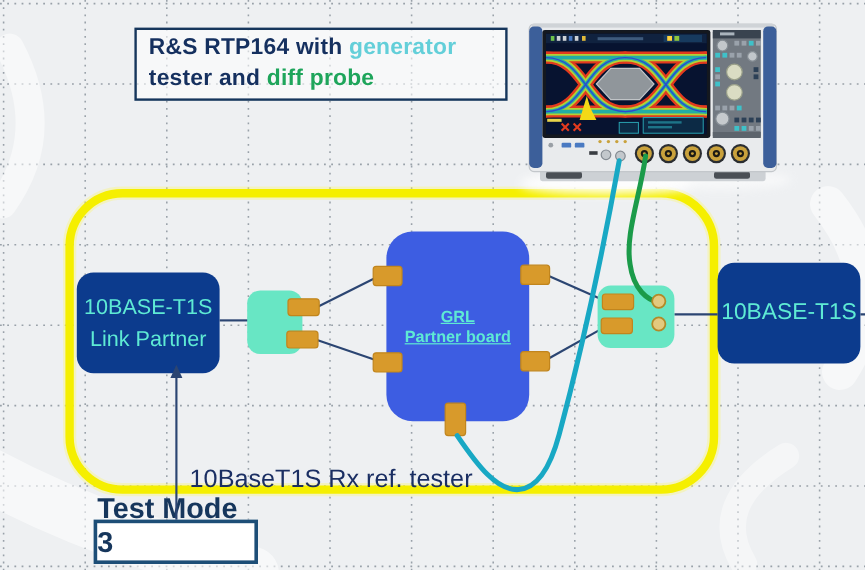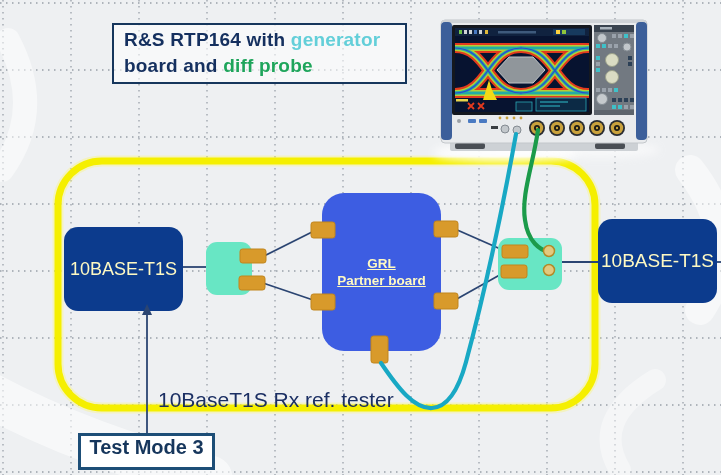--- a/index.html
+++ b/index.html
@@ -7,29 +7,29 @@
     position:relative;width:721px;height:475px;overflow:hidden;
     background:#eef0f2;
     font-family:"Liberation Sans",sans-serif;
   }
   svg.layer{position:absolute;left:0;top:0;display:block;}
 
   
   .note-box{
     position:absolute;left:112px;top:23px;width:281px;height:55px;
     border:2px solid #16365c;background:rgba(255,255,255,.55);
-    padding:2px 0 0 10px;font-size:19px;font-weight:600;line-height:26px;
+    padding:2px 16px 0 10px;font-size:19px;font-weight:600;line-height:26px;
     color:#15305f;letter-spacing:.2px;
   }
   .hl-gen{color:#63cfd9;}
   .hl-probe{color:#1ea55b;margin-top:24px;}
 
   
   .node{
-    position:absolute;color:#fef9c3;display:flex;flex-direction:column;
+    position:absolute;color:#5eead4;display:flex;flex-direction:column;
     align-items:center;justify-content:center;text-align:right;
   }
   .link-partner{
     left:64px;top:227px;width:119px;height:84px;background:#0c3b8d;
     border-radius:14px;font-size:18px;font-weight:500;line-height:26px;
   }
   .jitter{
     left:322px;top:193px;width:119px;height:158px;background:#3d5de2;
     border-radius:22px;font-size:13.5px;font-weight:700;line-height:17px;text-decoration:underline;
   }
@@ -37,21 +37,21 @@
     left:598px;top:219px;width:119px;height:84px;background:#0c3b8d;
     border-radius:14px;font-size:19px;font-weight:500;
   }
   .tester-label{
     position:absolute;left:158px;top:388px;font-size:21px;font-weight:500;
     color:#1b2f63;white-space:nowrap;
   }
   .test-mode{
     position:absolute;left:78px;top:433px;width:131px;height:31px;
     background:#fff;border:3px solid #1d4e77;color:#16365c;
-    font-size:20px;font-weight:600;display:flex;align-items:flex-start;justify-content:center;
+    font-size:24px;font-weight:600;display:flex;align-items:flex-end;justify-content:center;
   }
 </style>
 </head>
 <body>
 
 <div class="stage">
 
   <svg class="layer" width="721" height="475" viewBox="0 0 721 475">
     <g stroke="#7d8791" stroke-width="1.3" stroke-dasharray="1.5 4.5" opacity="0.75">
       <line x1="3" y1="0" x2="3" y2="475"></line>
@@ -81,25 +81,26 @@
       <path d="M620,470 Q590,420 655,380" stroke-width="22" opacity="0.4"></path>
     </g>
     <g>
       <rect x="58" y="161" width="537" height="247" rx="44" fill="none" stroke="#fbf76a" stroke-width="11" opacity="0.35"></rect>
       <rect x="58" y="161" width="537" height="247" rx="44" fill="none" stroke="#f5ef00" stroke-width="7"></rect>
     </g>
   </svg>
 
   <div class="note-box">
     <div><span>R&amp;S RTP164 with </span><span class="hl-gen">generator</span></div>
-    <div><span>board and </span><span class="hl-probe">diff probe</span></div>
+    <div><span>tester and </span><span class="hl-probe">diff probe</span></div>
   </div>
 
   <div class="node link-partner">
     <div>10BASE-T1S</div>
+    <div>Link Partner</div>
   </div>
   <div class="node jitter">
     <div>GRL</div>
     <div>Partner board</div>
   </div>
   <div class="node dut">
     <div>10BASE-T1S</div>
   </div>
 
   <div class="tester-label">10BaseT1S Rx ref. tester</div>

